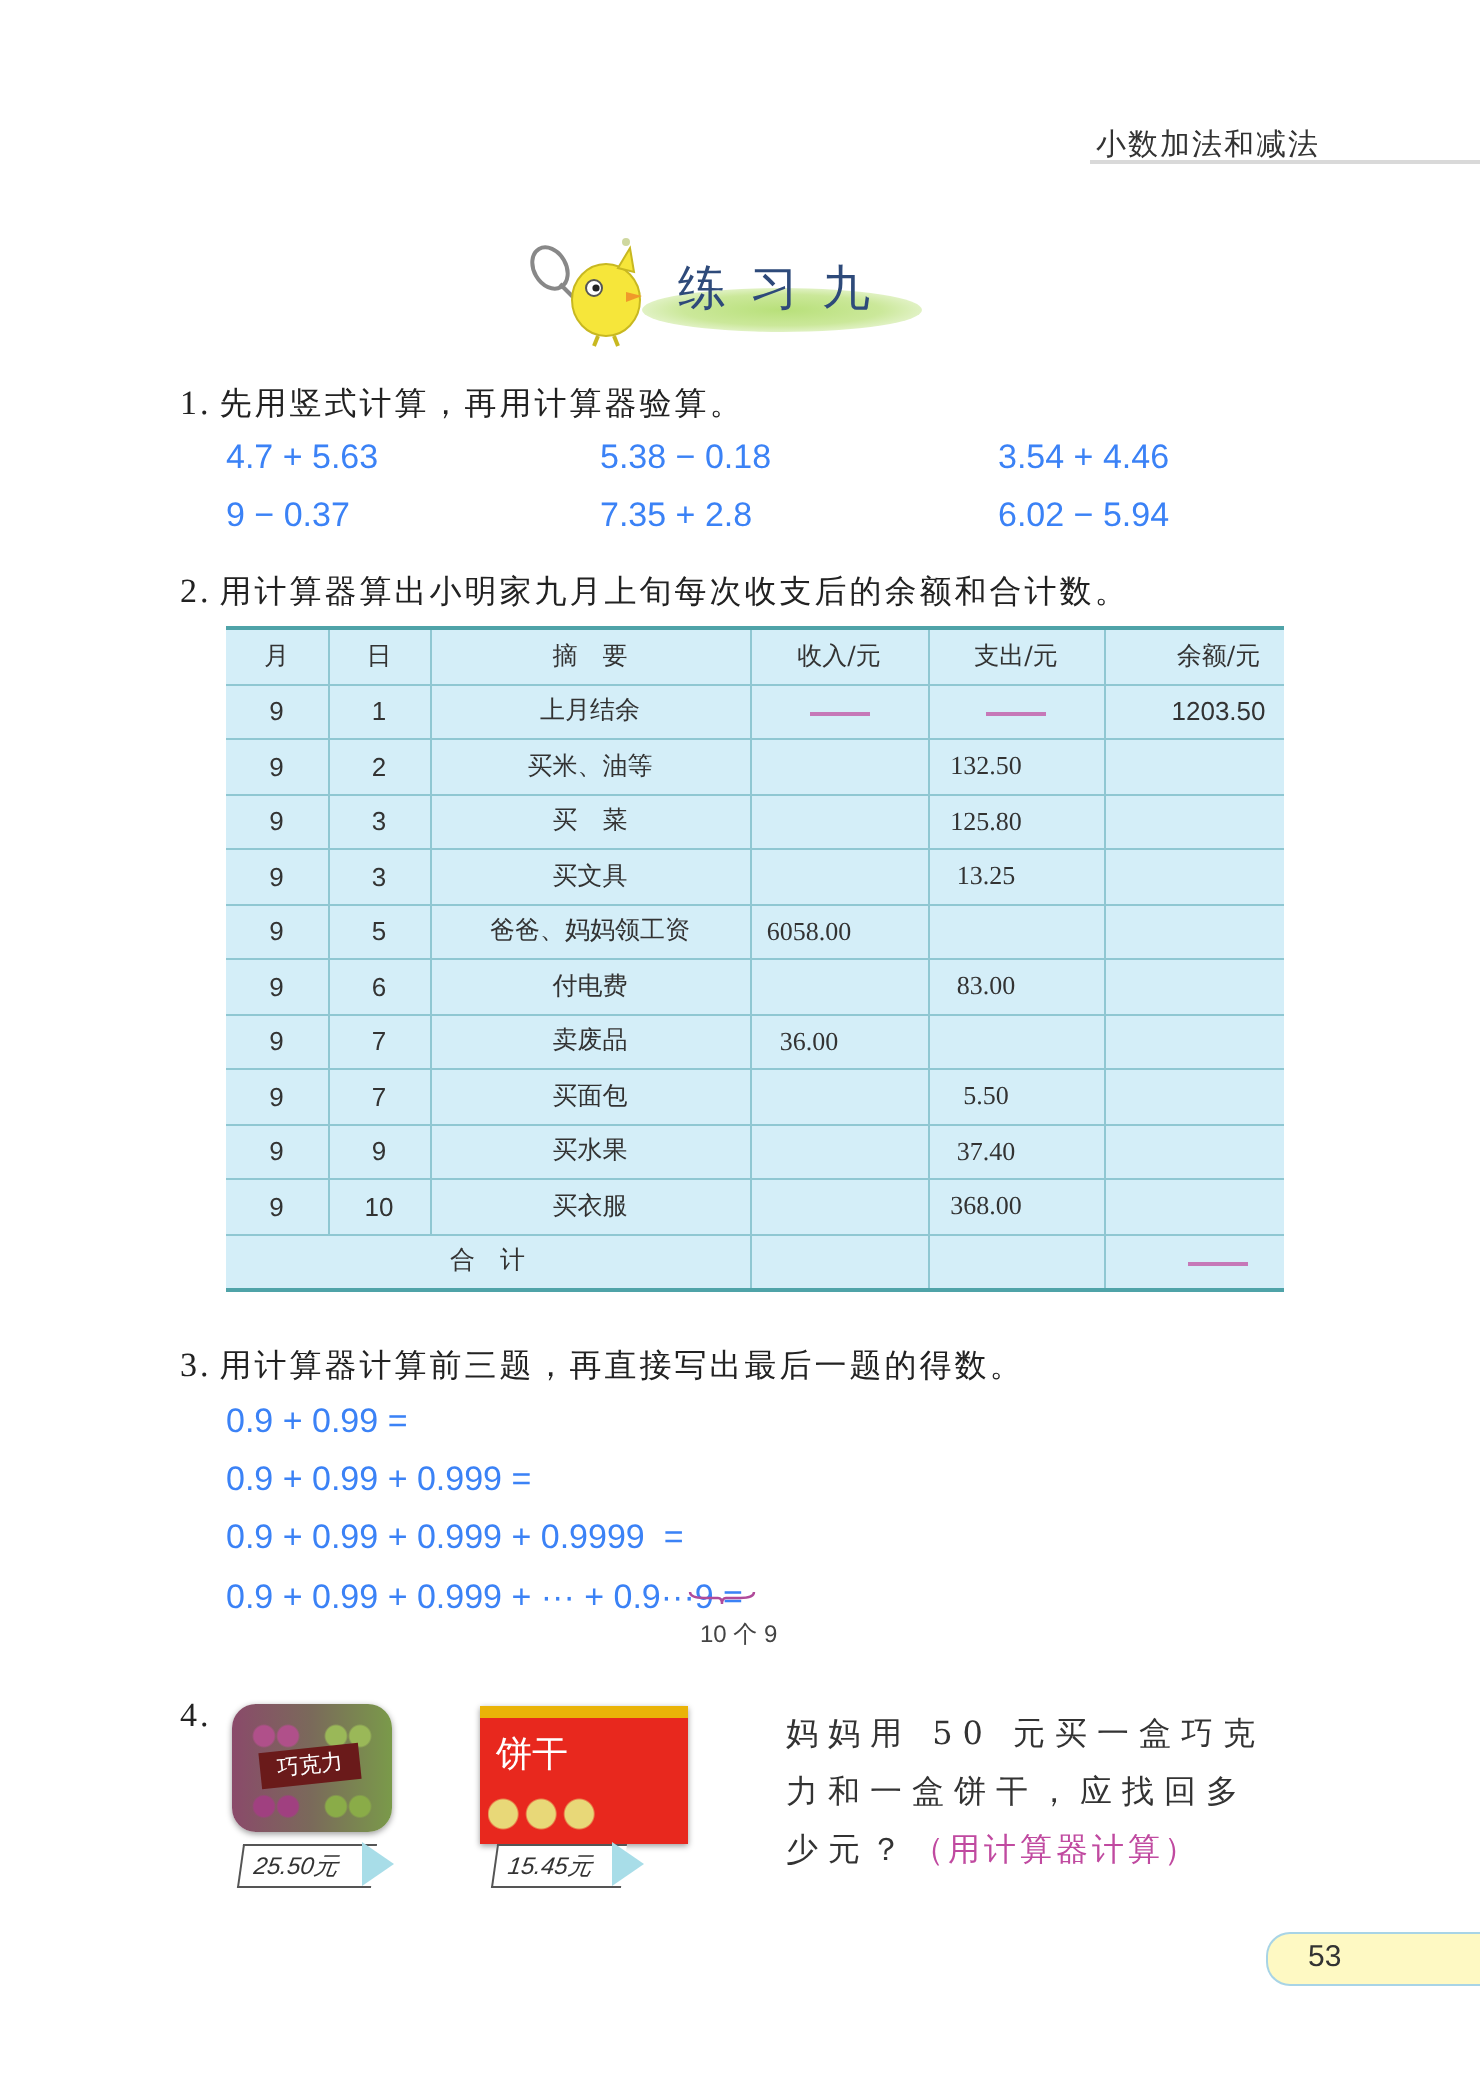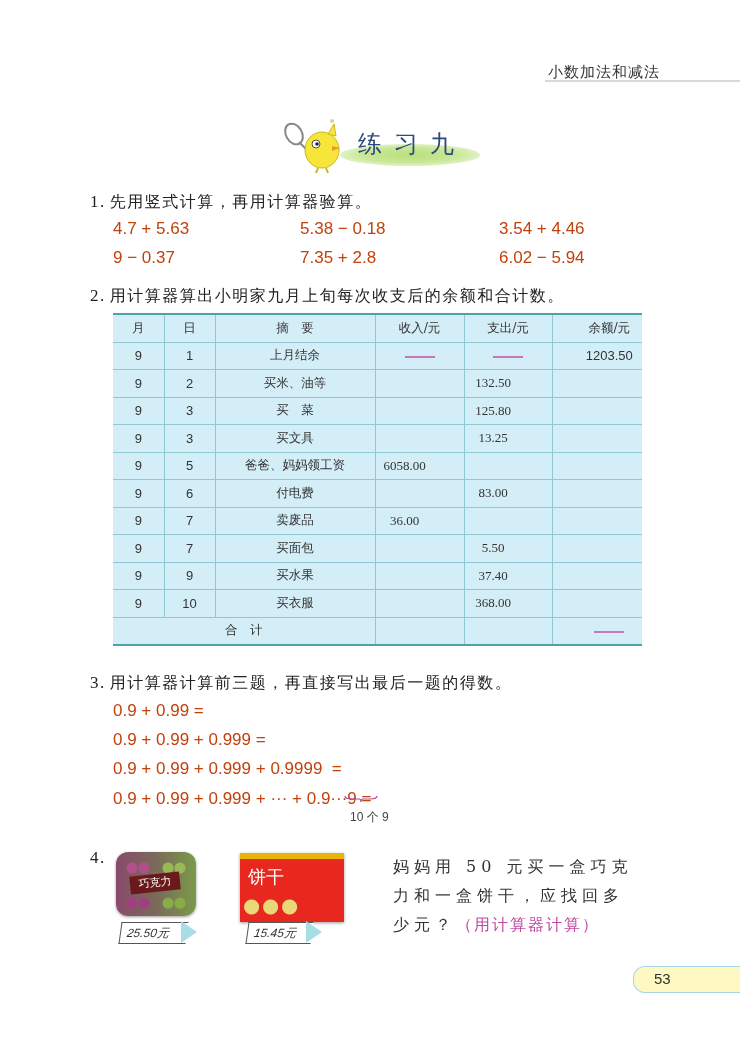--- a/index.html
+++ b/index.html
@@ -6,35 +6,35 @@
   body {
     width: 740px; height: 1047px; background: #ffffff; position: relative; overflow: hidden;
     font-family: "DejaVu Serif", "Liberation Serif", serif; color: #2a2a2a;
   }
   .header-title {
     position: absolute; left: 548px; top: 63px; font-size: 15px; letter-spacing: 1px; color: #333;
   }
   .header-line {
     position: absolute; left: 545px; top: 80px; width: 195px; height: 2px; background: #d9d9d9;
   }
-  .banner { position: absolute; left: 280px; top: 118px; width: 200px; height: 56px; text-align: center; }
+  .banner { position: absolute; left: 261px; top: 118px; width: 200px; height: 56px; text-align: center; }
   .banner-glow {
     position: absolute; left: 60px; top: 26px; width: 140px; height: 22px; border-radius: 50%;
     background: radial-gradient(ellipse at center, #b8e07a 0%, #cbe89a 50%, rgba(230,245,200,0) 100%);
   }
   .banner-title {
     position: absolute; left: 78px; top: 10px; font-size: 24px; letter-spacing: 12px; color: #2e4a7a;
     font-family: "DejaVu Sans", sans-serif;
   }
   .chick { position: absolute; left: 0; top: 0; width: 70px; height: 56px; }
 
   .q { position: absolute; left: 90px; font-size: 16px; letter-spacing: 1.5px; color: #222; }
   .q-num { font-family: "Liberation Serif", serif; font-size: 17px; margin-right: 4px; }
   .expr {
-    position: absolute; font-family: "Liberation Sans", "DejaVu Sans", sans-serif; font-size: 17px; color: #c2410c;
+    position: absolute; font-family: "Liberation Sans", "DejaVu Sans", sans-serif; font-size: 17px; color: #3b82f6;
   }
 
   table.ledger {
     position: absolute; left: 113px; top: 313px; width: 529px; border-collapse: collapse;
     background: #d4eef8; font-size: 13px; color: #333;
     border-top: 2px solid #4fa3a8; border-bottom: 2px solid #4fa3a8;
   }
   table.ledger td, table.ledger th {
     border-left: 1px solid #8fc7d2; border-right: 1px solid #8fc7d2; border-bottom: 1px solid #8fc7d2;
     height: 26.5px; padding: 0; font-weight: normal;

